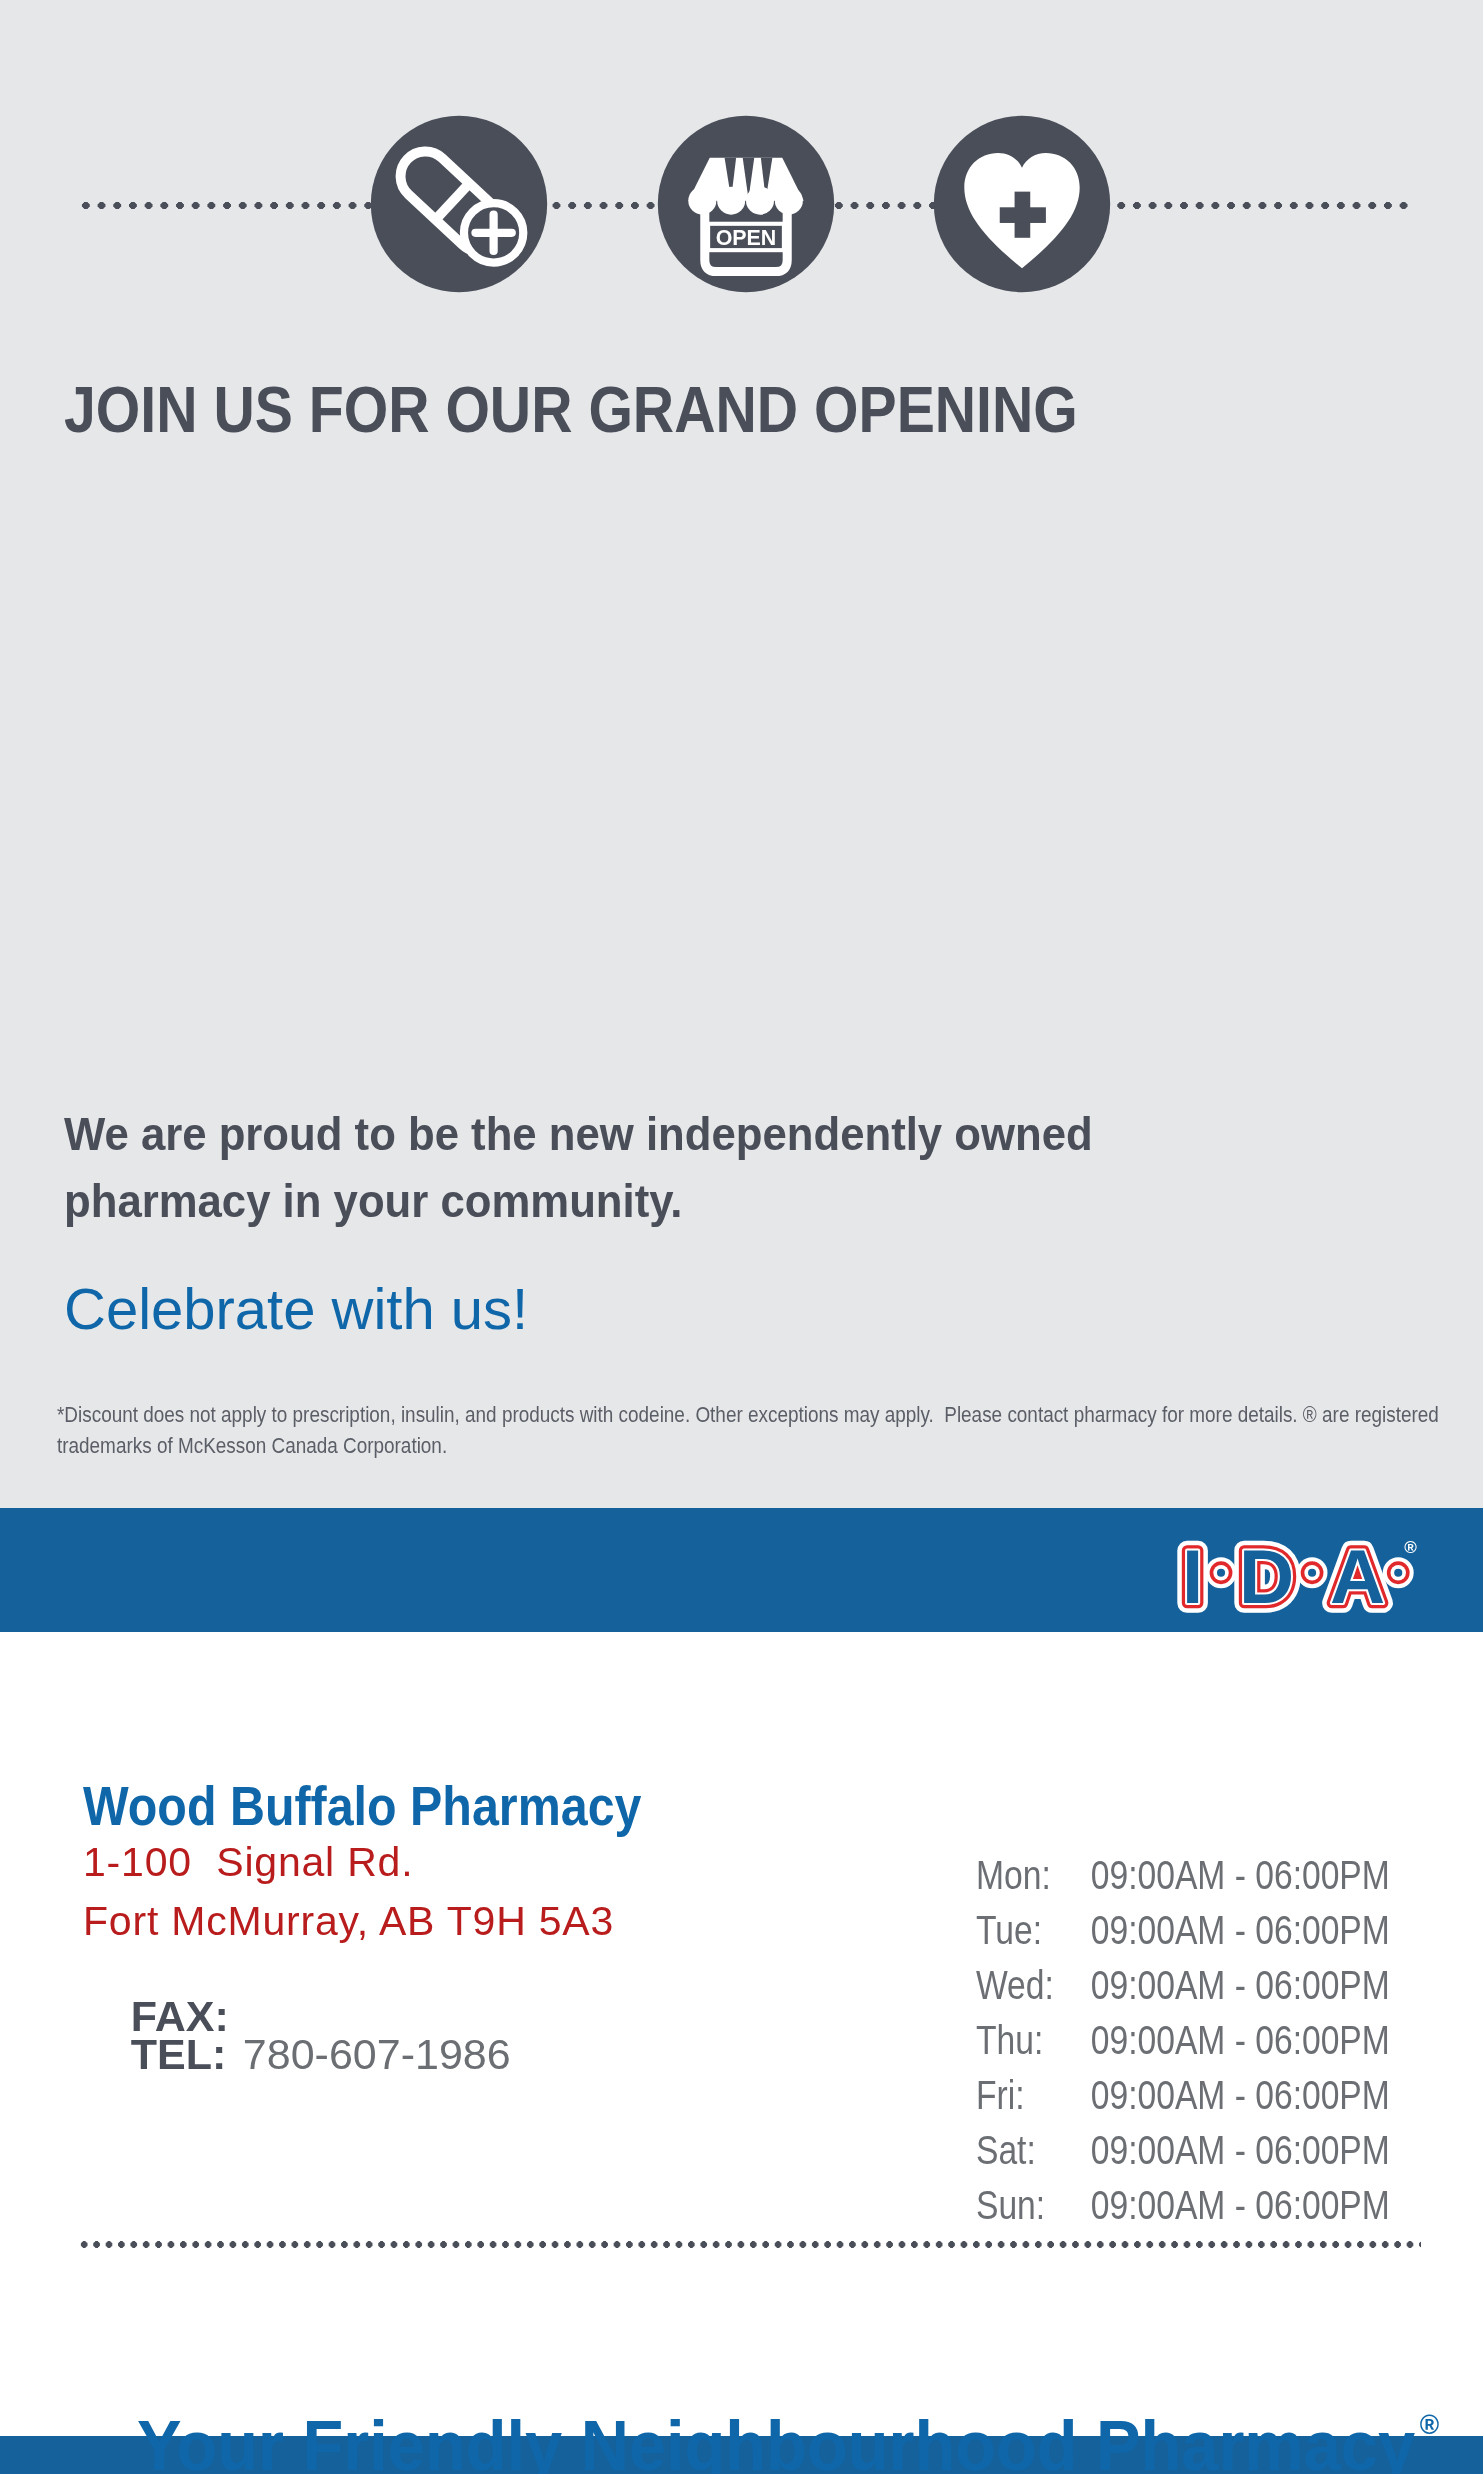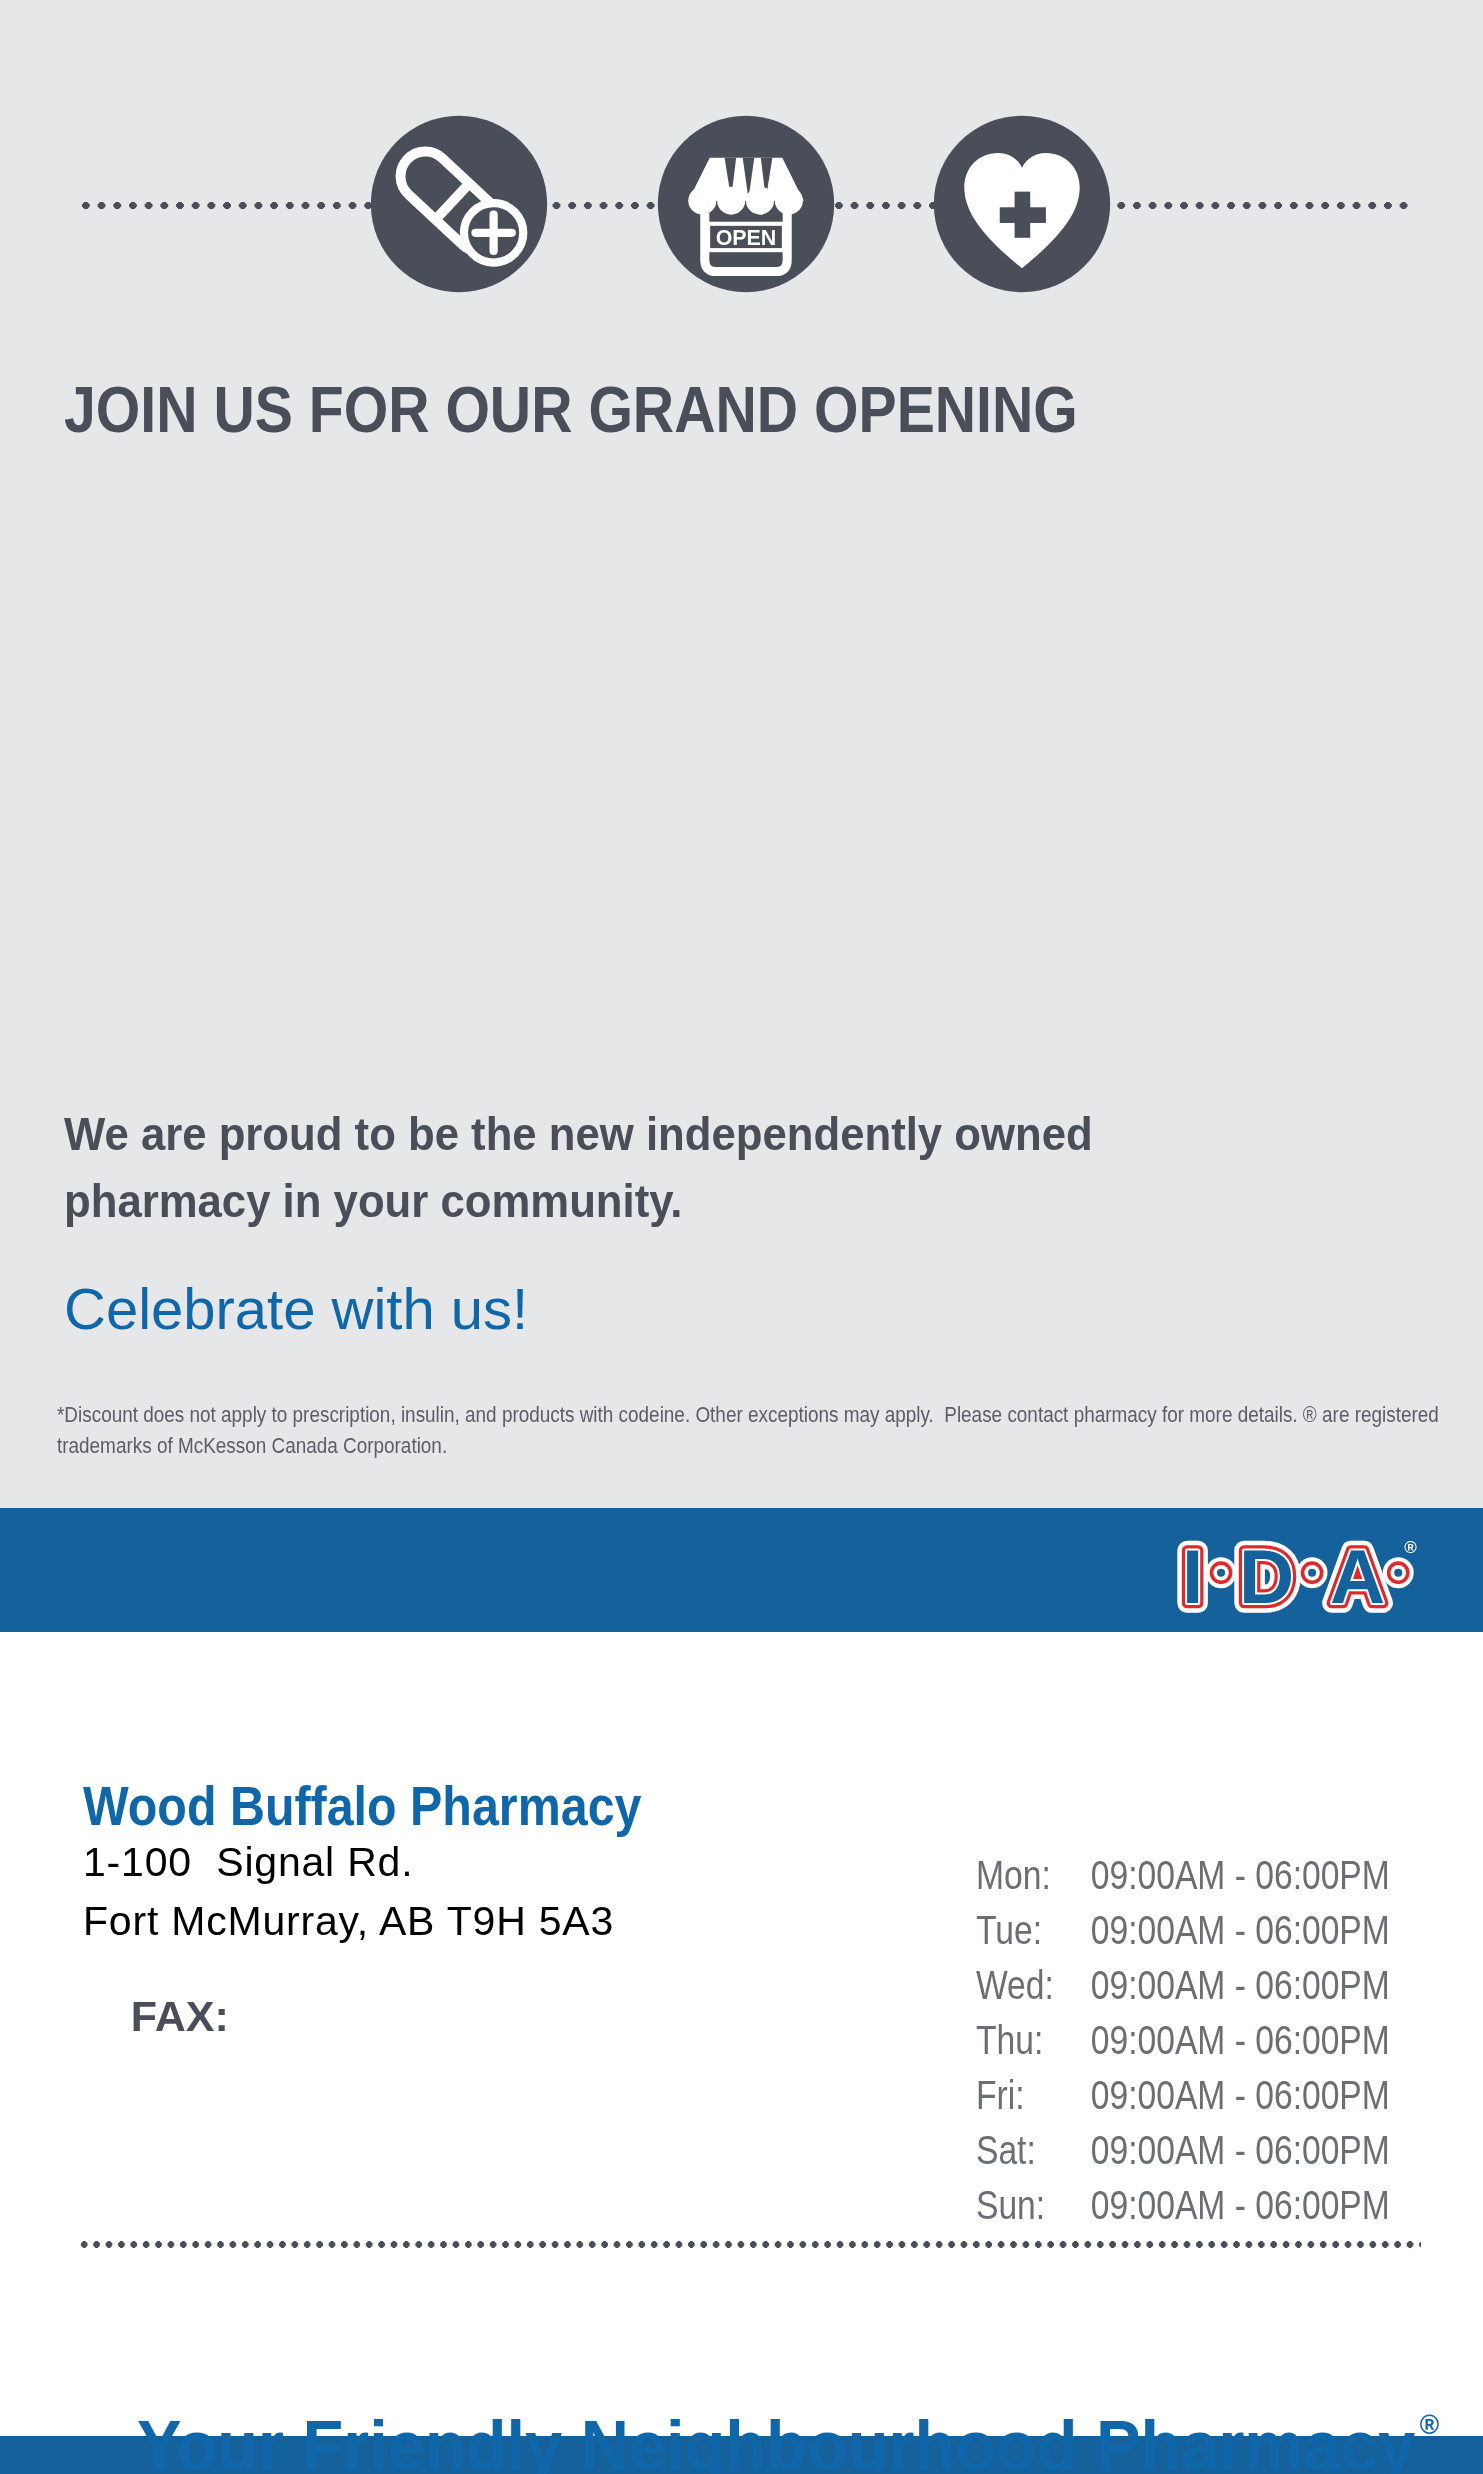--- a/index.html
+++ b/index.html
@@ -25,21 +25,21 @@
   .icon-pills{left:370px;} .icon-store{left:657px;text-align:right;} .icon-heart{left:933px;}
 
   
   .tx{position:absolute;margin:0;white-space:pre;transform-origin:0 0;}
   .grand-heading{left:64px;top:377px;font-size:65px;line-height:1;font-weight:bold;color:#4a4e59;transform:scaleX(.88);}
   .intro-msg{left:64px;top:1101px;font-size:46px;line-height:67px;font-weight:bold;color:#4a4e59;transform:scaleX(.95);}
   .cta{left:64px;top:1277px;font-size:58px;line-height:1.1;font-weight:normal;color:#0f67a9;}
   .fineprint{left:57px;top:1399px;font-size:22px;line-height:31px;font-weight:normal;color:#5a5e66;transform:scaleX(.86);}
 
   .store-name{left:83px;top:1774px;font-size:55px;font-weight:bold;color:#0f67a9;transform:scaleX(.88);}
-  .addr{left:83px;font-size:41px;color:#000000;letter-spacing:0.8px;}
+  .addr{left:83px;font-size:41px;color:#b91c1c;letter-spacing:0.8px;}
   .addr1{top:1839px;} .addr2{top:1898px;text-align:center;}
   .contact{left:83px;font-size:43px;}
   .contact .lbl{font-weight:bold;color:#4a4e59;}
   .contact .val{color:#6b6e73;margin-left:16.5px;}
   .tel-row{top:1981px;} .fax-row{top:1943px;}
   .delivery{left:83px;top:2175px;font-size:38px;font-weight:bold;color:#4a4e59;}
 
   .hours{position:absolute;left:976px;top:1848px;font-size:41px;color:#6b6e73;transform:scaleX(.82);transform-origin:0 0;}
   .hours .row{display:flex;height:55px;align-items:center;white-space:pre;}
   .hours .day{display:inline-block;width:140px;}
@@ -148,20 +148,23 @@
       <circle cx="282" cy="58" r="9.5" fill="#ffffff"></circle>
         <circle cx="282" cy="58" r="5" fill="#14619c"></circle>
     </g>
     <text class="regmark" x="297" y="34" text-anchor="middle">®</text>
   </svg>
 
   <h2 class="tx store-name">Wood Buffalo Pharmacy</h2>
   <div class="tx addr addr1">1-100  Signal Rd.</div>
   <div class="tx addr addr2">Fort McMurray, AB T9H 5A3</div>
 
+  <div class="tx contact tel-row">
+    <span class="lbl">TEL:</span><span class="val">780-607-1986</span>
+  </div>
   <div class="tx contact fax-row">
     <span class="lbl">FAX:</span><span class="val"></span>
   </div>
 
 
   <div class="hours">
     <div class="row">
       <span class="day">Mon:</span><span class="time">09:00AM - 06:00PM</span>
     </div>
     <div class="row">

